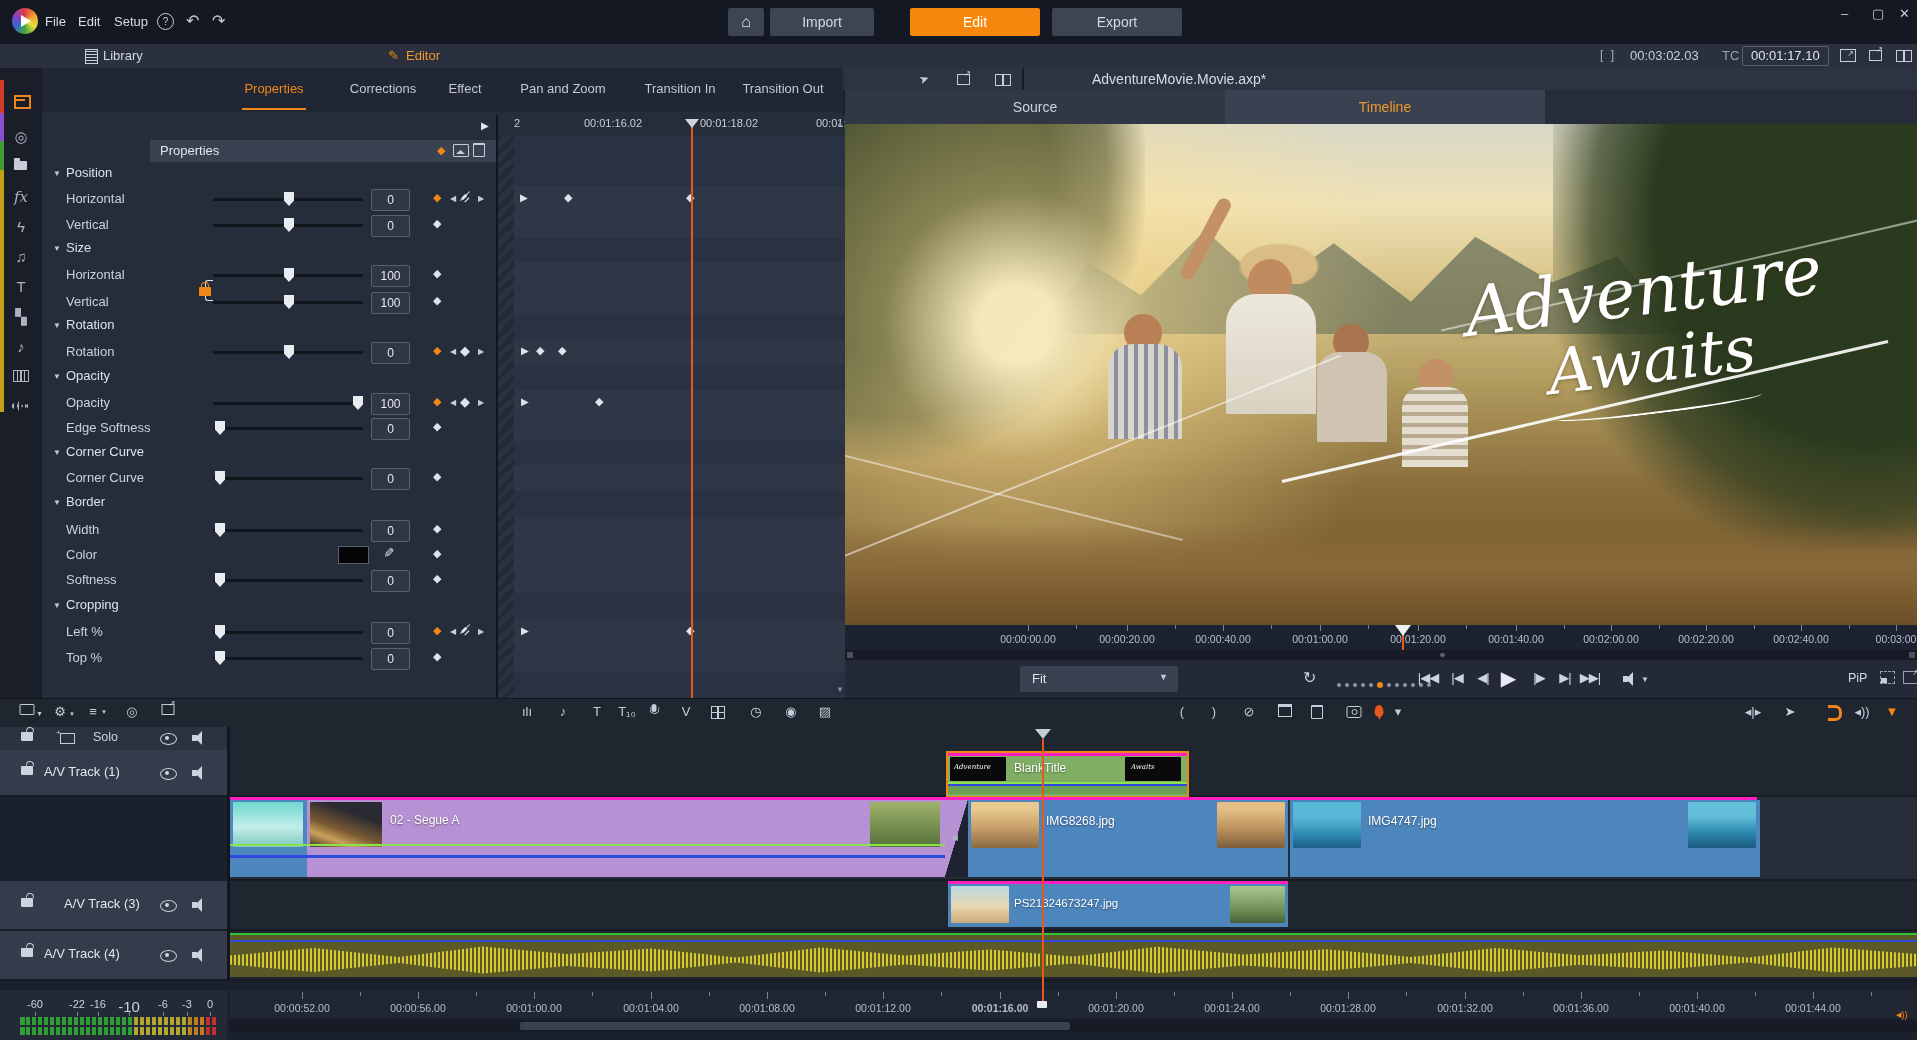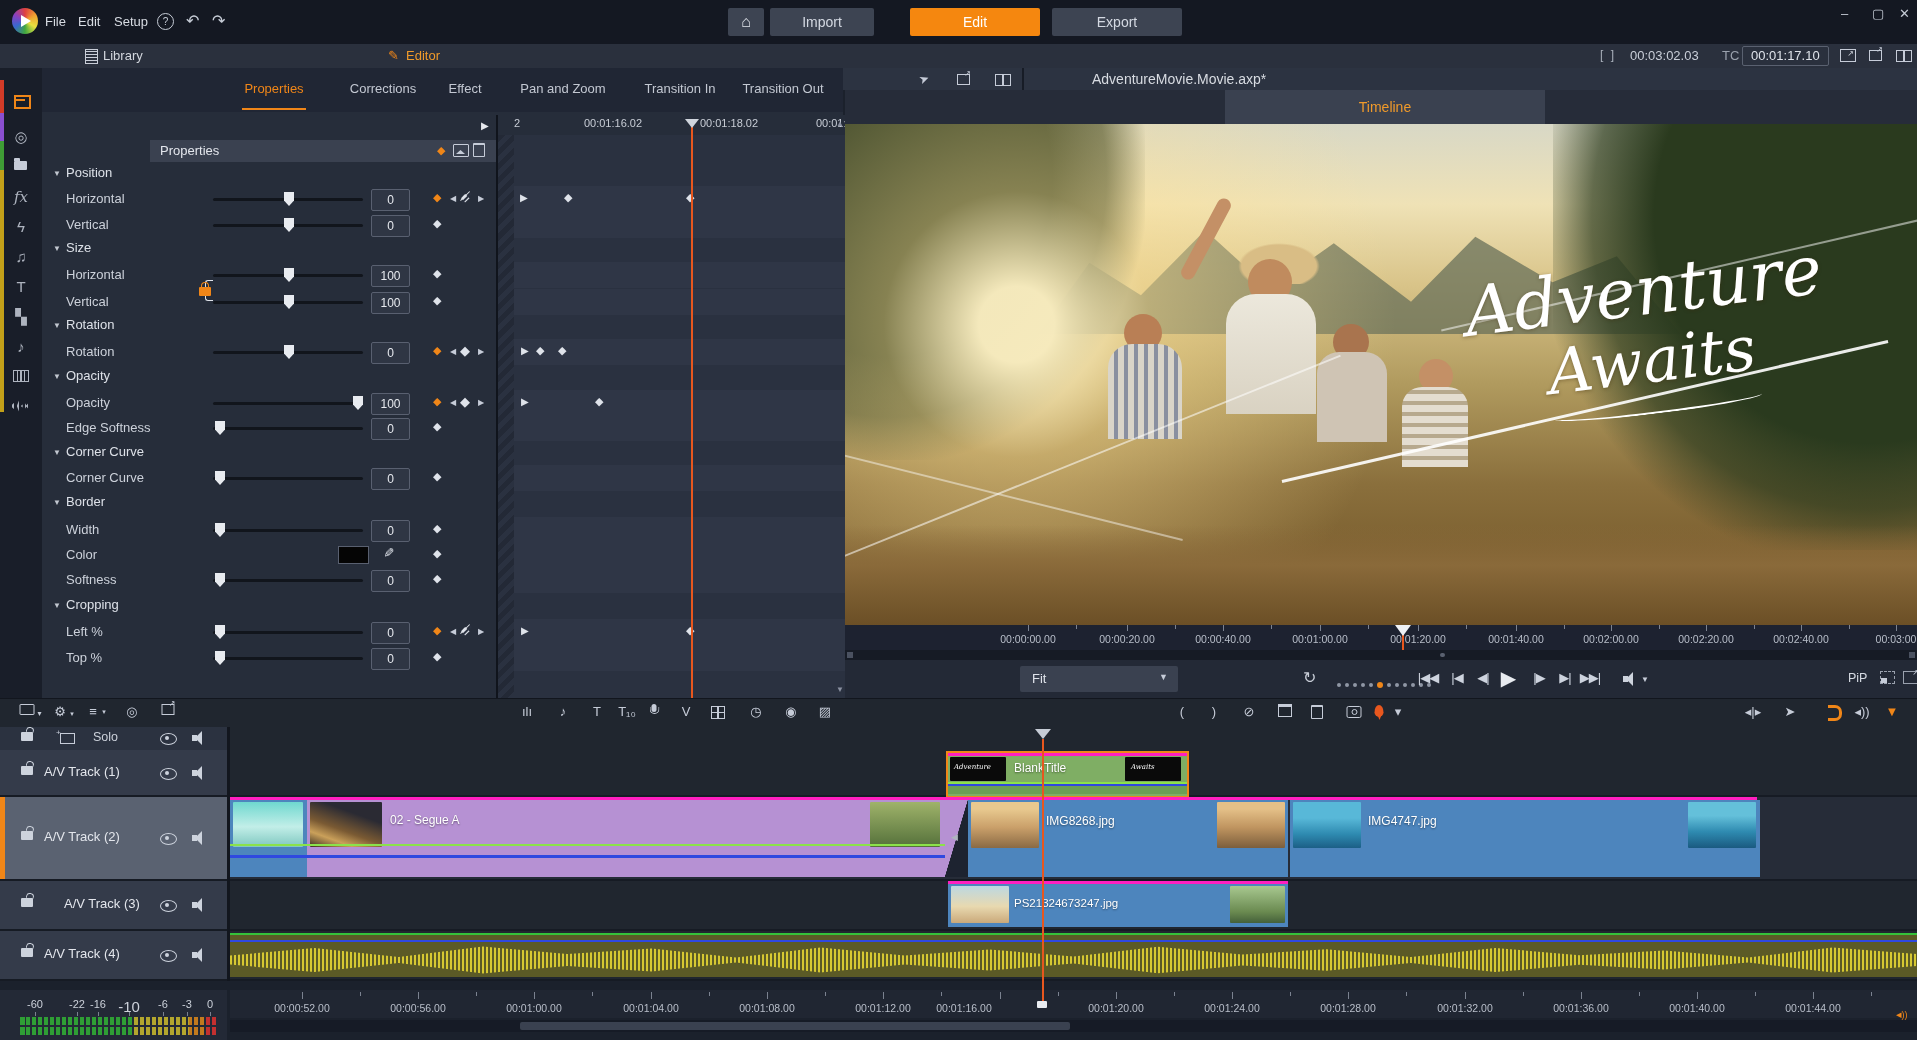--- a/index.html
+++ b/index.html
@@ -341,20 +341,21 @@
         <div class="abs" data-name="kf-clip-start-icon" style="left: 23px; top: 510px; color: rgb(223, 227, 234); font-size: 10px;">▶</div>
         <div class="abs kfd" data-name="keyframe-point" style="left: 188px; top: 509px;">◆</div>
         <div class="abs ph-line" data-name="kf-playhead-line" style="left: 193px; top: 12px; height: 571px;"></div>
         <div class="abs ph-tri" data-name="kf-playhead-handle" style="left: 187px; top: 4px;"></div>
         <div class="abs" data-name="kf-scroll-up-icon" style="left: 338px; top: 4px; color: rgb(138, 144, 160); font-size: 8px;">▲</div>
         <div class="abs" data-name="kf-scroll-down-icon" style="left: 338px; top: 570px; color: rgb(138, 144, 160); font-size: 8px;">▼</div>
       </div>
   </div>
 
   <div id="prevtabs" class="abs" data-name="preview-tab-bar">
+    <div class="ptab abs" style="left:0;width:380px;background:#313845;" data-name="tab-source">Source</div>
     <div class="ptab abs" style="left:380px;width:320px;background:#3a4150;color:#f09a2a;" data-name="tab-timeline">Timeline</div>
   </div>
 
   <div id="video" class="abs" data-name="video-preview">
     <div class="abs" style="left:0;top:0;width:100%;height:100%;background:linear-gradient(180deg,#d8d8c6 0%,#efe2b6 16%,#d9c489 32%,#b09a5e 52%,#8a6f3c 72%,#6e5124 100%);" data-name="sky-backdrop"></div>
     <div class="abs" style="left:18%;top:16%;width:60%;height:26%;background:#68705a;opacity:.75;clip-path:polygon(0 100%,8% 45%,16% 70%,26% 20%,36% 65%,46% 30%,58% 75%,68% 25%,80% 60%,90% 40%,100% 100%);" data-name="mountains"></div>
     <div class="abs" style="left:-6%;top:-8%;width:34%;height:75%;background:radial-gradient(ellipse at 30% 25%,#24331a 0 45%,rgba(36,51,26,.75) 60%,transparent 72%);" data-name="foliage-left"></div>
     <div class="abs" style="right:-8%;top:-10%;width:42%;height:95%;background:radial-gradient(ellipse at 70% 30%,#2a3a1e 0 48%,rgba(42,58,30,.7) 62%,transparent 75%);" data-name="foliage-right"></div>
     <div class="abs" style="left:0;top:0;width:100%;height:100%;background:radial-gradient(circle at 16% 40%,rgba(255,242,196,.95) 0 4%,rgba(255,226,150,.45) 14%,transparent 40%);" data-name="sun-flare"></div>
     <div class="abs" style="left:0;bottom:0;width:100%;height:20%;background:linear-gradient(180deg,rgba(138,106,58,0),#8a6a3a 40%,#6b4f26);" data-name="road"></div>
@@ -532,31 +533,20 @@
           </div>
           <div class="abs thumb" data-name="title-thumb-right" style="left: 177px; top: 4px; width: 56px; height: 24px; background: rgb(10, 10, 10);">
             <div class="abs" data-name="thumb-script" style="left: 6px; top: 6px; color: rgb(255, 255, 255); font-size: 7px; font-style: italic; font-family: &quot;DejaVu Serif&quot;, serif;">Awaits</div>
           </div>
           <div class="abs cliplbl txt" data-name="clip-label" style="left: 66px; top: 8px;">BlankTitle</div>
           <div class="abs" data-name="green-line" style="left: 0px; top: 29px; width: 100%; height: 2px; background: rgb(139, 226, 74);"></div>
           <div class="abs" data-name="blue-line" style="left: 0px; top: 31px; width: 100%; height: 2px; background: rgb(47, 72, 224);"></div>
           <div class="abs" data-name="title-subbar" style="left: 0px; top: 33px; width: 100%; height: 8px; background: rgb(106, 158, 85);"></div>
         </div>
       </div>
-      <div class="abs trackhdr sel" data-name="track-header-2" style="top: 70px; height: 82px;">
-        <div class="abs" data-name="selected-track-bar" style="left: 0px; top: 0px; width: 5px; height: 100%; background: rgb(240, 134, 24);"></div>
-        <div class="abs" data-name="track-lock-icon" style="left: 21px; top: 34px;">
-          <div class="i-lock open" data-name="i-lock" style="position: relative;"></div>
-        </div>
-        <div class="abs trkname txt" data-name="track-name" style="left: 44px; top: 32px;">A/V Track (2)</div>
-        <div class="abs i-eye" data-name="track-eye-icon" style="left: 160px; top: 36px;"></div>
-        <div class="abs" data-name="track-speaker-icon" style="left: 192px; top: 34px;">
-          <div class="i-spk" data-name="i-spk" style="position: relative;"></div>
-        </div>
-      </div>
       <div class="abs trkcontent" data-name="track-content-2" style="top: 70px; height: 82px; background: rgb(38, 44, 56);">
         <div class="abs magenta" data-name="clip-effect-line" style="left: 0px; top: 0px; width: 1527px; height: 3px;"></div>
         <div class="abs clip" data-name="clip-video-a" style="left: 0px; top: 3px; width: 77px; height: 77px; background: rgb(77, 133, 189);">
           <div class="abs thumb" data-name="thumb-boat" style="left: 3px; top: 2px; width: 70px; height: 45px; background: linear-gradient(rgb(111, 216, 207), rgb(194, 238, 232) 55%, rgb(127, 200, 192));"></div>
         </div>
         <div class="abs clip" data-name="clip-segue-a" style="left: 77px; top: 3px; width: 638px; height: 77px; background: rgb(182, 145, 211);">
           <div class="abs thumb" data-name="thumb-sunset" style="left: 3px; top: 2px; width: 72px; height: 45px; background: linear-gradient(200deg, rgb(42, 42, 51) 30%, rgb(122, 90, 51) 60%, rgb(202, 160, 90) 78%, rgb(58, 46, 34));"></div>
           <div class="abs cliplbl txt" data-name="clip-label" style="left: 83px; top: 13px;">02 - Segue A</div>
           <div class="abs thumb" data-name="thumb-forest" style="left: 563px; top: 2px; width: 70px; height: 45px; background: linear-gradient(rgb(159, 179, 106), rgb(85, 113, 59));"></div>
         </div>
@@ -648,21 +638,21 @@
       <div class="abs tickc" data-name="ruler-minor-tick" style="left: 479px; top: 2px; width: 1px; height: 4px;"></div>
       <div class="abs pr-lbl txt cx" data-name="timeline-ruler-label" style="left: 421px; top: 12px;">00:01:04.00</div>
       <div class="abs tickc" data-name="ruler-tick" style="left: 537px; top: 2px; width: 1px; height: 7px;"></div>
       <div class="abs tickc" data-name="ruler-minor-tick" style="left: 595px; top: 2px; width: 1px; height: 4px;"></div>
       <div class="abs pr-lbl txt cx" data-name="timeline-ruler-label" style="left: 537px; top: 12px;">00:01:08.00</div>
       <div class="abs tickc" data-name="ruler-tick" style="left: 653px; top: 2px; width: 1px; height: 7px;"></div>
       <div class="abs tickc" data-name="ruler-minor-tick" style="left: 711px; top: 2px; width: 1px; height: 4px;"></div>
       <div class="abs pr-lbl txt cx" data-name="timeline-ruler-label" style="left: 653px; top: 12px;">00:01:12.00</div>
       <div class="abs tickc" data-name="ruler-tick" style="left: 770px; top: 2px; width: 1px; height: 7px;"></div>
       <div class="abs tickc" data-name="ruler-minor-tick" style="left: 828px; top: 2px; width: 1px; height: 4px;"></div>
-      <div class="abs pr-lbl txt cx" data-name="timeline-ruler-label" style="left: 734px; top: 12px;">00:01:16.00</div>
+      <div class="abs pr-lbl txt cx" data-name="timeline-ruler-label" style="left: 770px; top: 12px; font-weight: bold;">00:01:16.00</div>
       <div class="abs tickc" data-name="ruler-tick" style="left: 886px; top: 2px; width: 1px; height: 7px;"></div>
       <div class="abs tickc" data-name="ruler-minor-tick" style="left: 944px; top: 2px; width: 1px; height: 4px;"></div>
       <div class="abs pr-lbl txt cx" data-name="timeline-ruler-label" style="left: 886px; top: 12px;">00:01:20.00</div>
       <div class="abs tickc" data-name="ruler-tick" style="left: 1002px; top: 2px; width: 1px; height: 7px;"></div>
       <div class="abs tickc" data-name="ruler-minor-tick" style="left: 1060px; top: 2px; width: 1px; height: 4px;"></div>
       <div class="abs pr-lbl txt cx" data-name="timeline-ruler-label" style="left: 1002px; top: 12px;">00:01:24.00</div>
       <div class="abs tickc" data-name="ruler-tick" style="left: 1118px; top: 2px; width: 1px; height: 7px;"></div>
       <div class="abs tickc" data-name="ruler-minor-tick" style="left: 1176px; top: 2px; width: 1px; height: 4px;"></div>
       <div class="abs pr-lbl txt cx" data-name="timeline-ruler-label" style="left: 1118px; top: 12px;">00:01:28.00</div>
       <div class="abs tickc" data-name="ruler-tick" style="left: 1235px; top: 2px; width: 1px; height: 7px;"></div>

